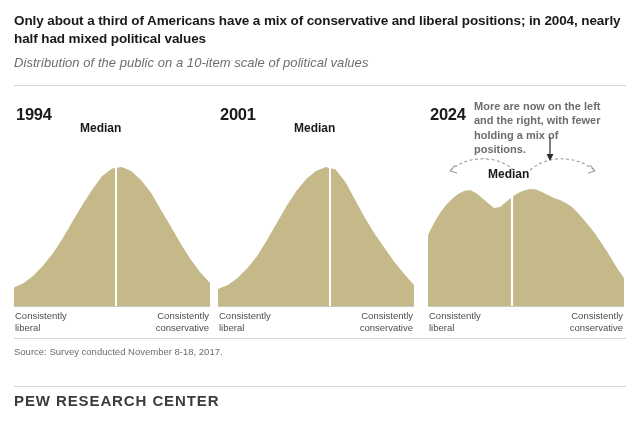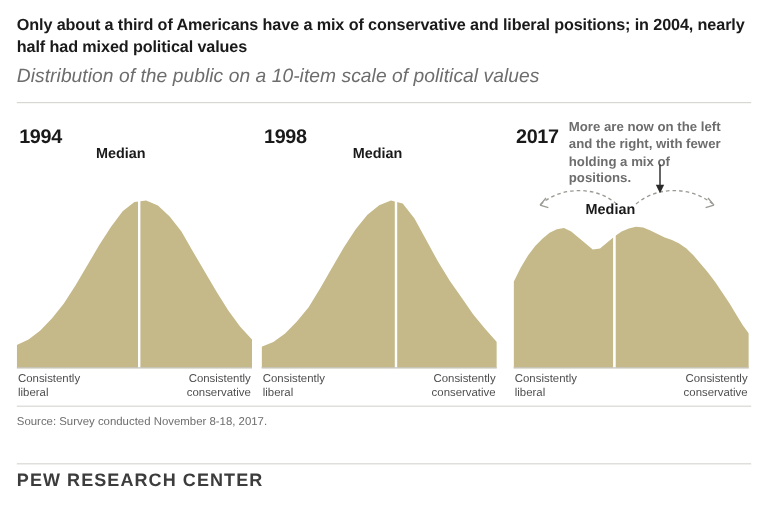--- a/index.html
+++ b/index.html
@@ -22,21 +22,21 @@
   .title {
     font-size: 13.5px;
     font-weight: bold;
     line-height: 1.35;
     color: #1a1a1a;
     letter-spacing: -0.1px;
     margin: 2px 0 0 0;
     max-width: 612px;
   }
   .subtitle {
-    font-size: 16px;
+    font-size: 13px;
     font-style: italic;
     color: #6d6d6d;
     margin-top: 7px;
     letter-spacing: 0.05px;
   }
   .rule {
     position: absolute;
     left: 14px;
     width: 612px;
     height: 1px;
@@ -178,21 +178,21 @@
           <div>liberal</div>
         </div>
         <div class="lab-right">
           <div>Consistently</div>
           <div>conservative</div>
         </div>
       </div>
     </div>
 
     <div class="panel panel-2004">
-      <div class="year">1998</div>
+      <div class="year">2001</div>
       <div class="plot">
         <svg width="196" height="170" viewBox="0 0 196 170">
           <path fill="#c5b98a" d="M0,152.0 L9.8,148.0 L19.6,141.0 L29.4,131.0 L39.2,119.0 L49,103.0 L58.8,86.0 L68.6,69.0 L78.4,54.0 L88.2,42.0 L98,34.0 L107.8,30.0 L117.6,32.5 L127.4,45.0 L137.2,63.0 L147,81.0 L156.8,97.0 L166.6,111.0 L176.4,125.0 L186.2,137.0 L196,148.0 L196,170 L0,170 Z"></path>
           <line x1="112" y1="30" x2="112" y2="170" stroke="#ffffff" stroke-width="2"></line>
         </svg>
         <div class="axis"></div>
       </div>
       <div class="median-label" style="left:76px; top:16px;">Median</div>
       <div class="axis-labels">
         <div class="lab-left">
@@ -200,21 +200,21 @@
           <div>liberal</div>
         </div>
         <div class="lab-right">
           <div>Consistently</div>
           <div>conservative</div>
         </div>
       </div>
     </div>
 
     <div class="panel panel-2017">
-      <div class="year">2017</div>
+      <div class="year">2024</div>
 
       <div class="annotation" style="left:46px; top:-6px;">More are now on the left and the right, with fewer holding a mix of positions.</div>
 
       <div class="plot">
         <svg width="196" height="170" viewBox="0 0 196 170">
 
           <path d="M86,33 C66,16 36,20 22,34" fill="none" stroke="#9a9a94" stroke-width="1.1" stroke-dasharray="3,2.5"></path>
           <path d="M22,34 L27,28 M22,34 L29,36" fill="none" stroke="#9a9a94" stroke-width="1.1"></path>
           <path d="M102,33 C122,16 152,20 167,34" fill="none" stroke="#9a9a94" stroke-width="1.1" stroke-dasharray="3,2.5"></path>
           <path d="M167,34 L162,28 M167,34 L160,36" fill="none" stroke="#9a9a94" stroke-width="1.1"></path>

